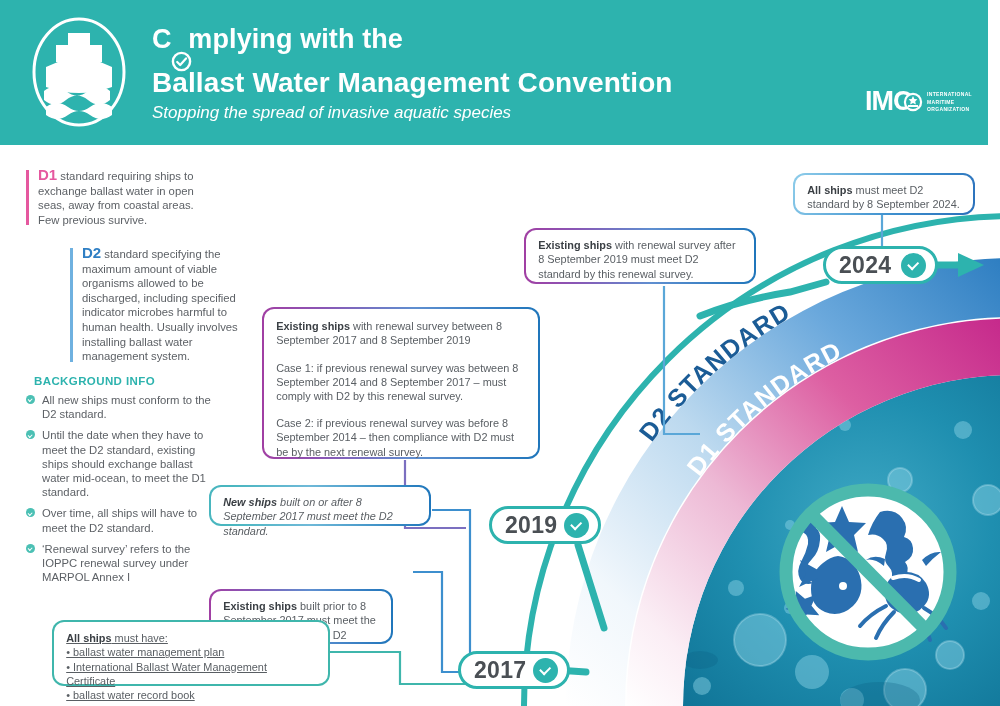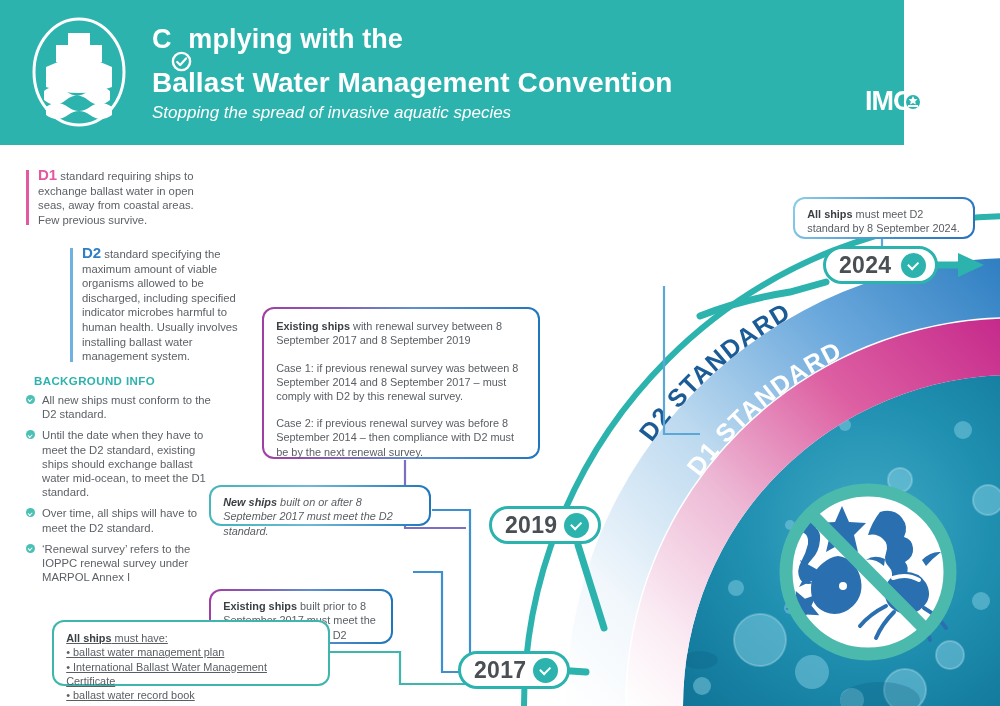--- a/index.html
+++ b/index.html
@@ -7,21 +7,21 @@
     width:1000px;height:706px;
     font-family:"Liberation Sans", sans-serif;
     background:#ffffff;
     overflow:hidden;
     position:relative;
   }
   #stage{position:relative;width:1000px;height:706px;overflow:hidden;background:#fff;}
 
   
   .header{
-    position:absolute;left:0;top:0;width:904px;height:145px;
+    position:absolute;left:0;top:0;width:988px;height:145px;
     background:#2db3ae;
   }
   .ship-badge{
     position:absolute;left:30px;top:15px;width:98px;height:115px;
   }
   .hdr-title1{
     position:absolute;left:152px;top:24px;
     font-size:27px;font-weight:bold;color:#ffffff;letter-spacing:.1px;
     white-space:nowrap;
   }
@@ -320,26 +320,31 @@
     <div class="bg-li">
       <span class="tick"></span>
       <span>Over time, all ships will have to meet the D2 standard.</span>
     </div>
     <div class="bg-li">
       <span class="tick"></span>
       <span>‘Renewal survey’ refers to the IOPPC renewal survey under MARPOL Annex I</span>
     </div>
   </div>
 
-  <div class="callout co-grad gskyb" style="left:793px;top:173px;width:182px;height:42px;margin-top:24px;">
+  <div class="callout co-grad gskyb" style="left:793px;top:173px;width:182px;height:42px;">
     <div class="inner">
       <b>All ships</b><span> must meet D2 standard by 8 September 2024.</span>
     </div>
   </div>
 
+  <div class="callout co-grad gp2b" style="left:524px;top:228px;width:232px;height:56px;">
+    <div class="inner">
+      <b>Existing ships</b><span> with renewal survey after 8 September 2019 must meet D2 standard by this renewal survey.</span>
+    </div>
+  </div>
 
   <div class="callout co-grad gp2b" style="left:262px;top:307px;width:278px;height:152px;">
     <div class="inner" style="padding-top:10px;">
       <div>
         <b>Existing ships</b><span> with renewal survey between 8 September 2017 and 8 September 2019</span>
       </div>
       <div style="height:13px;"></div>
       <div>Case 1: if previous renewal survey was between 8 September 2014 and 8 September 2017 – must comply with D2 by this renewal survey.</div>
       <div style="height:13px;"></div>
       <div>Case 2: if previous renewal survey was before 8 September 2014 – then compliance with D2 must be by the next renewal survey.</div>

